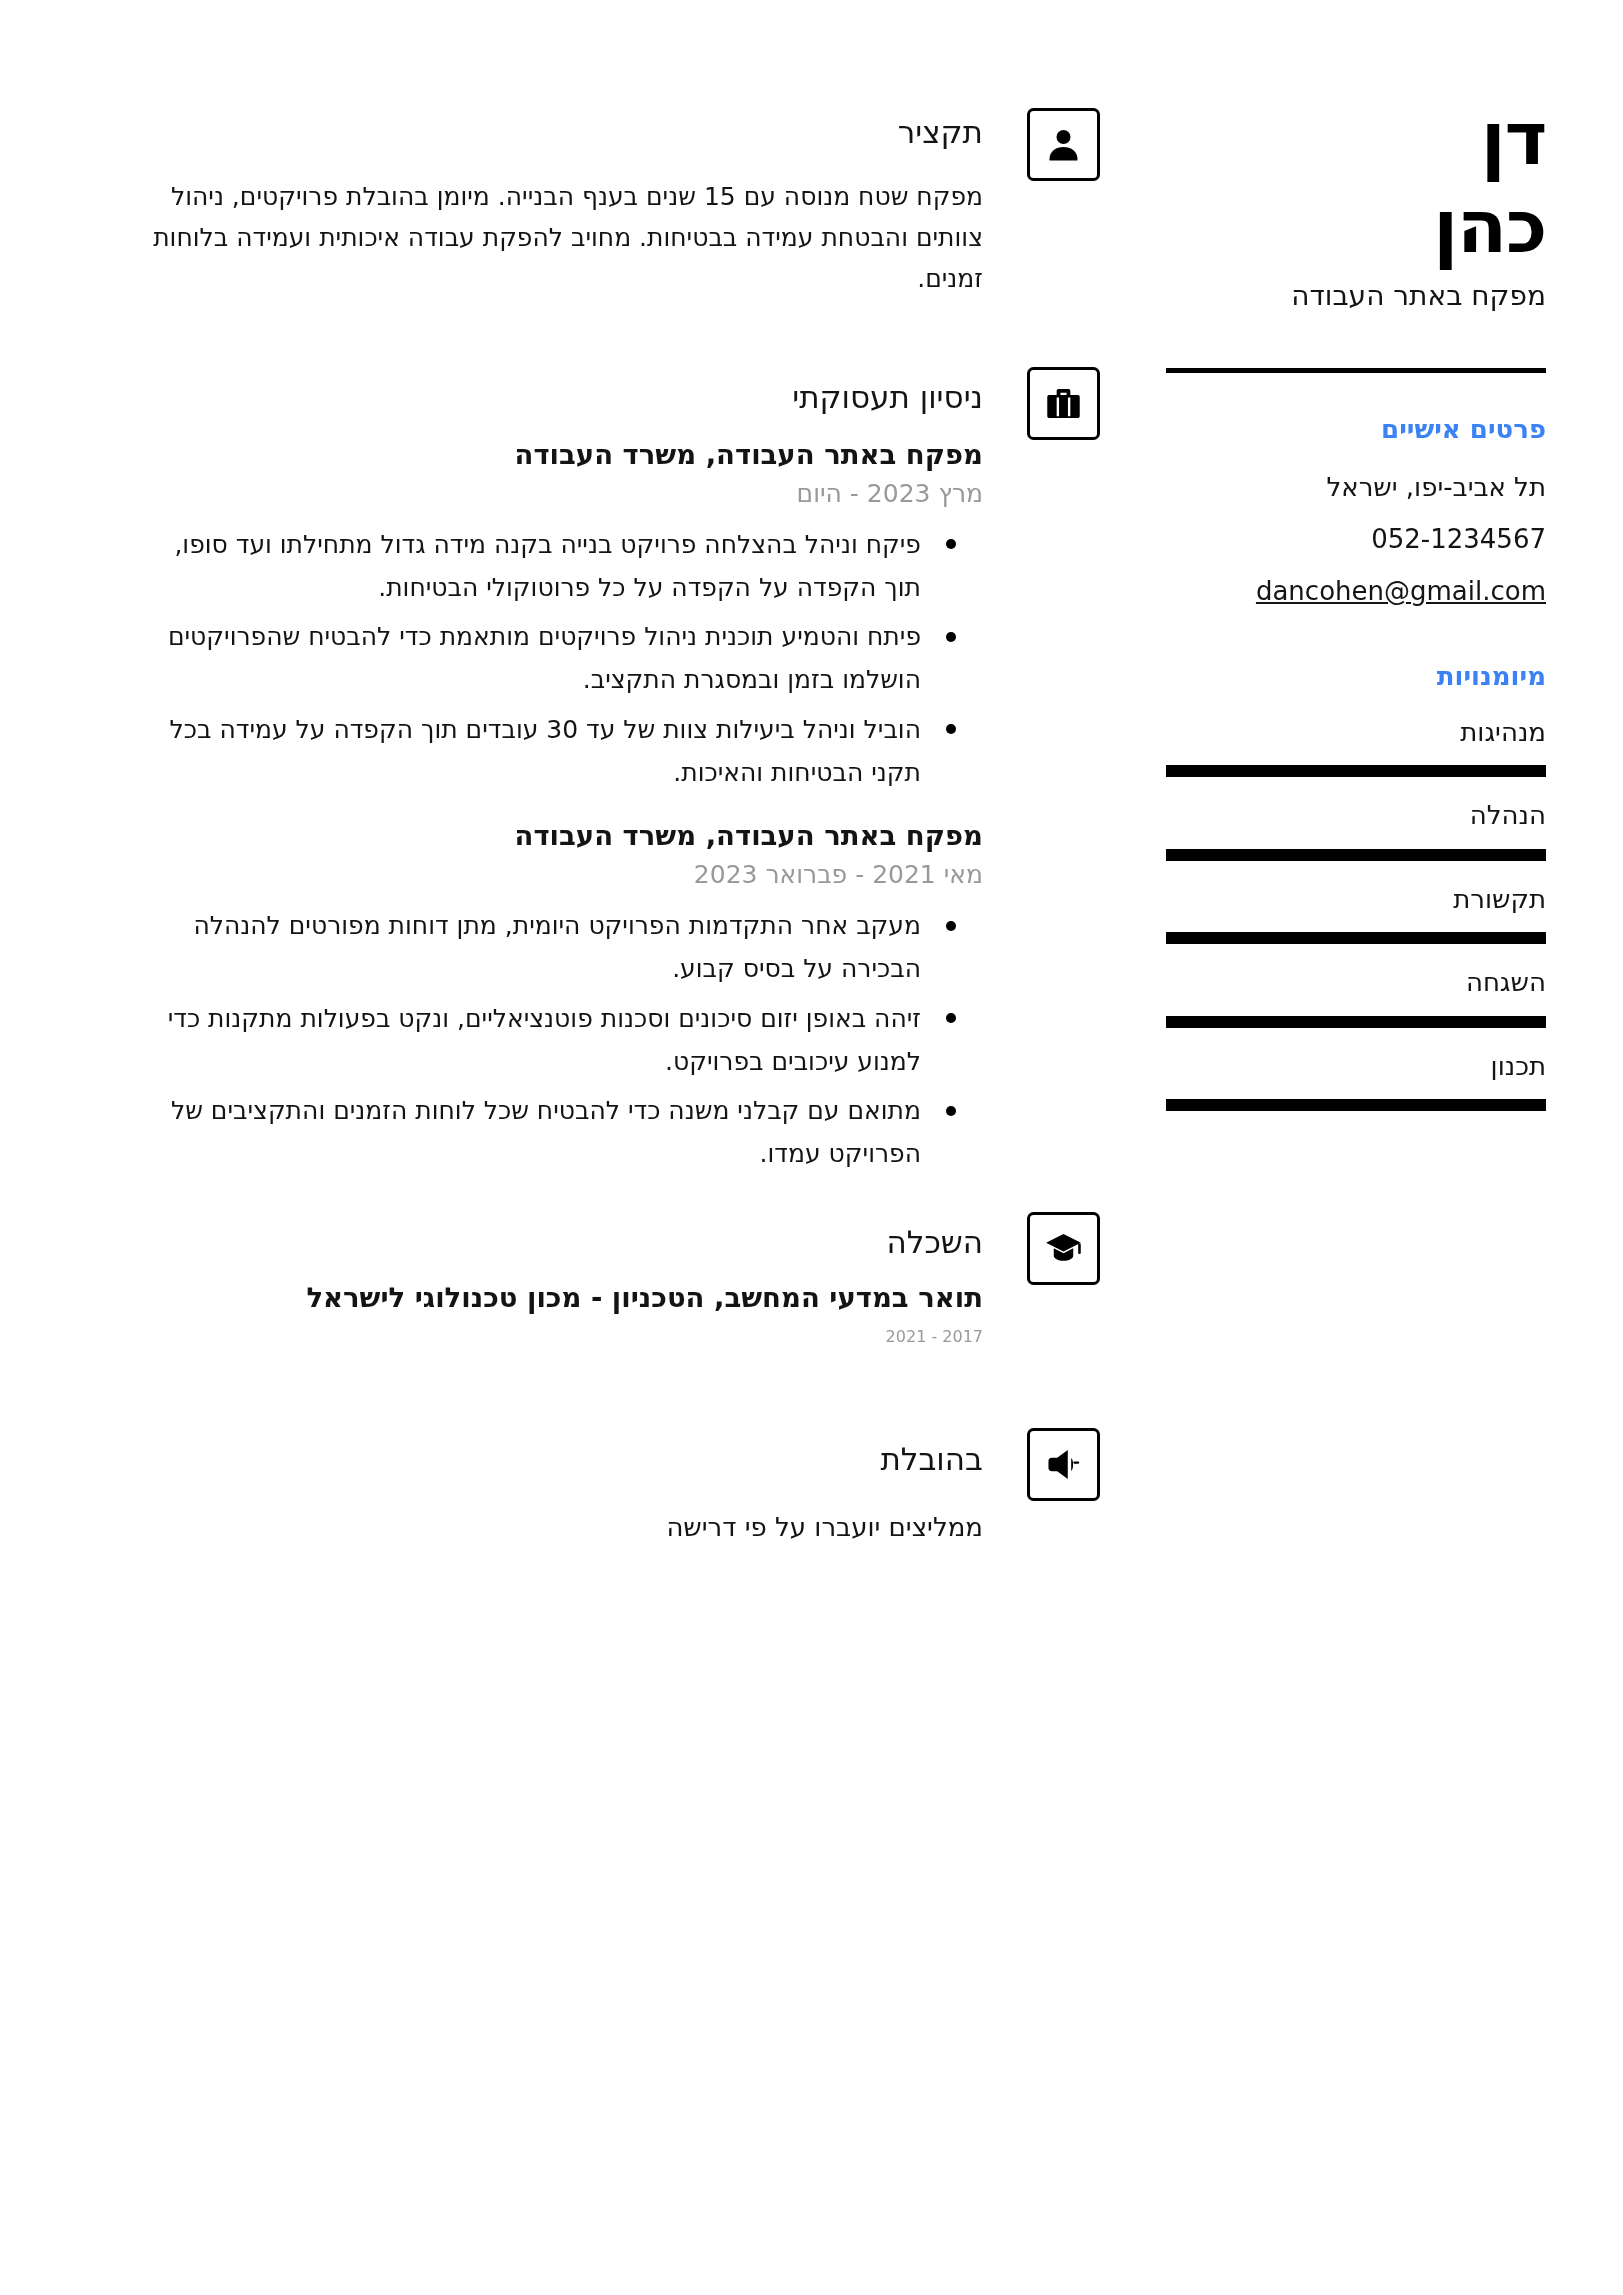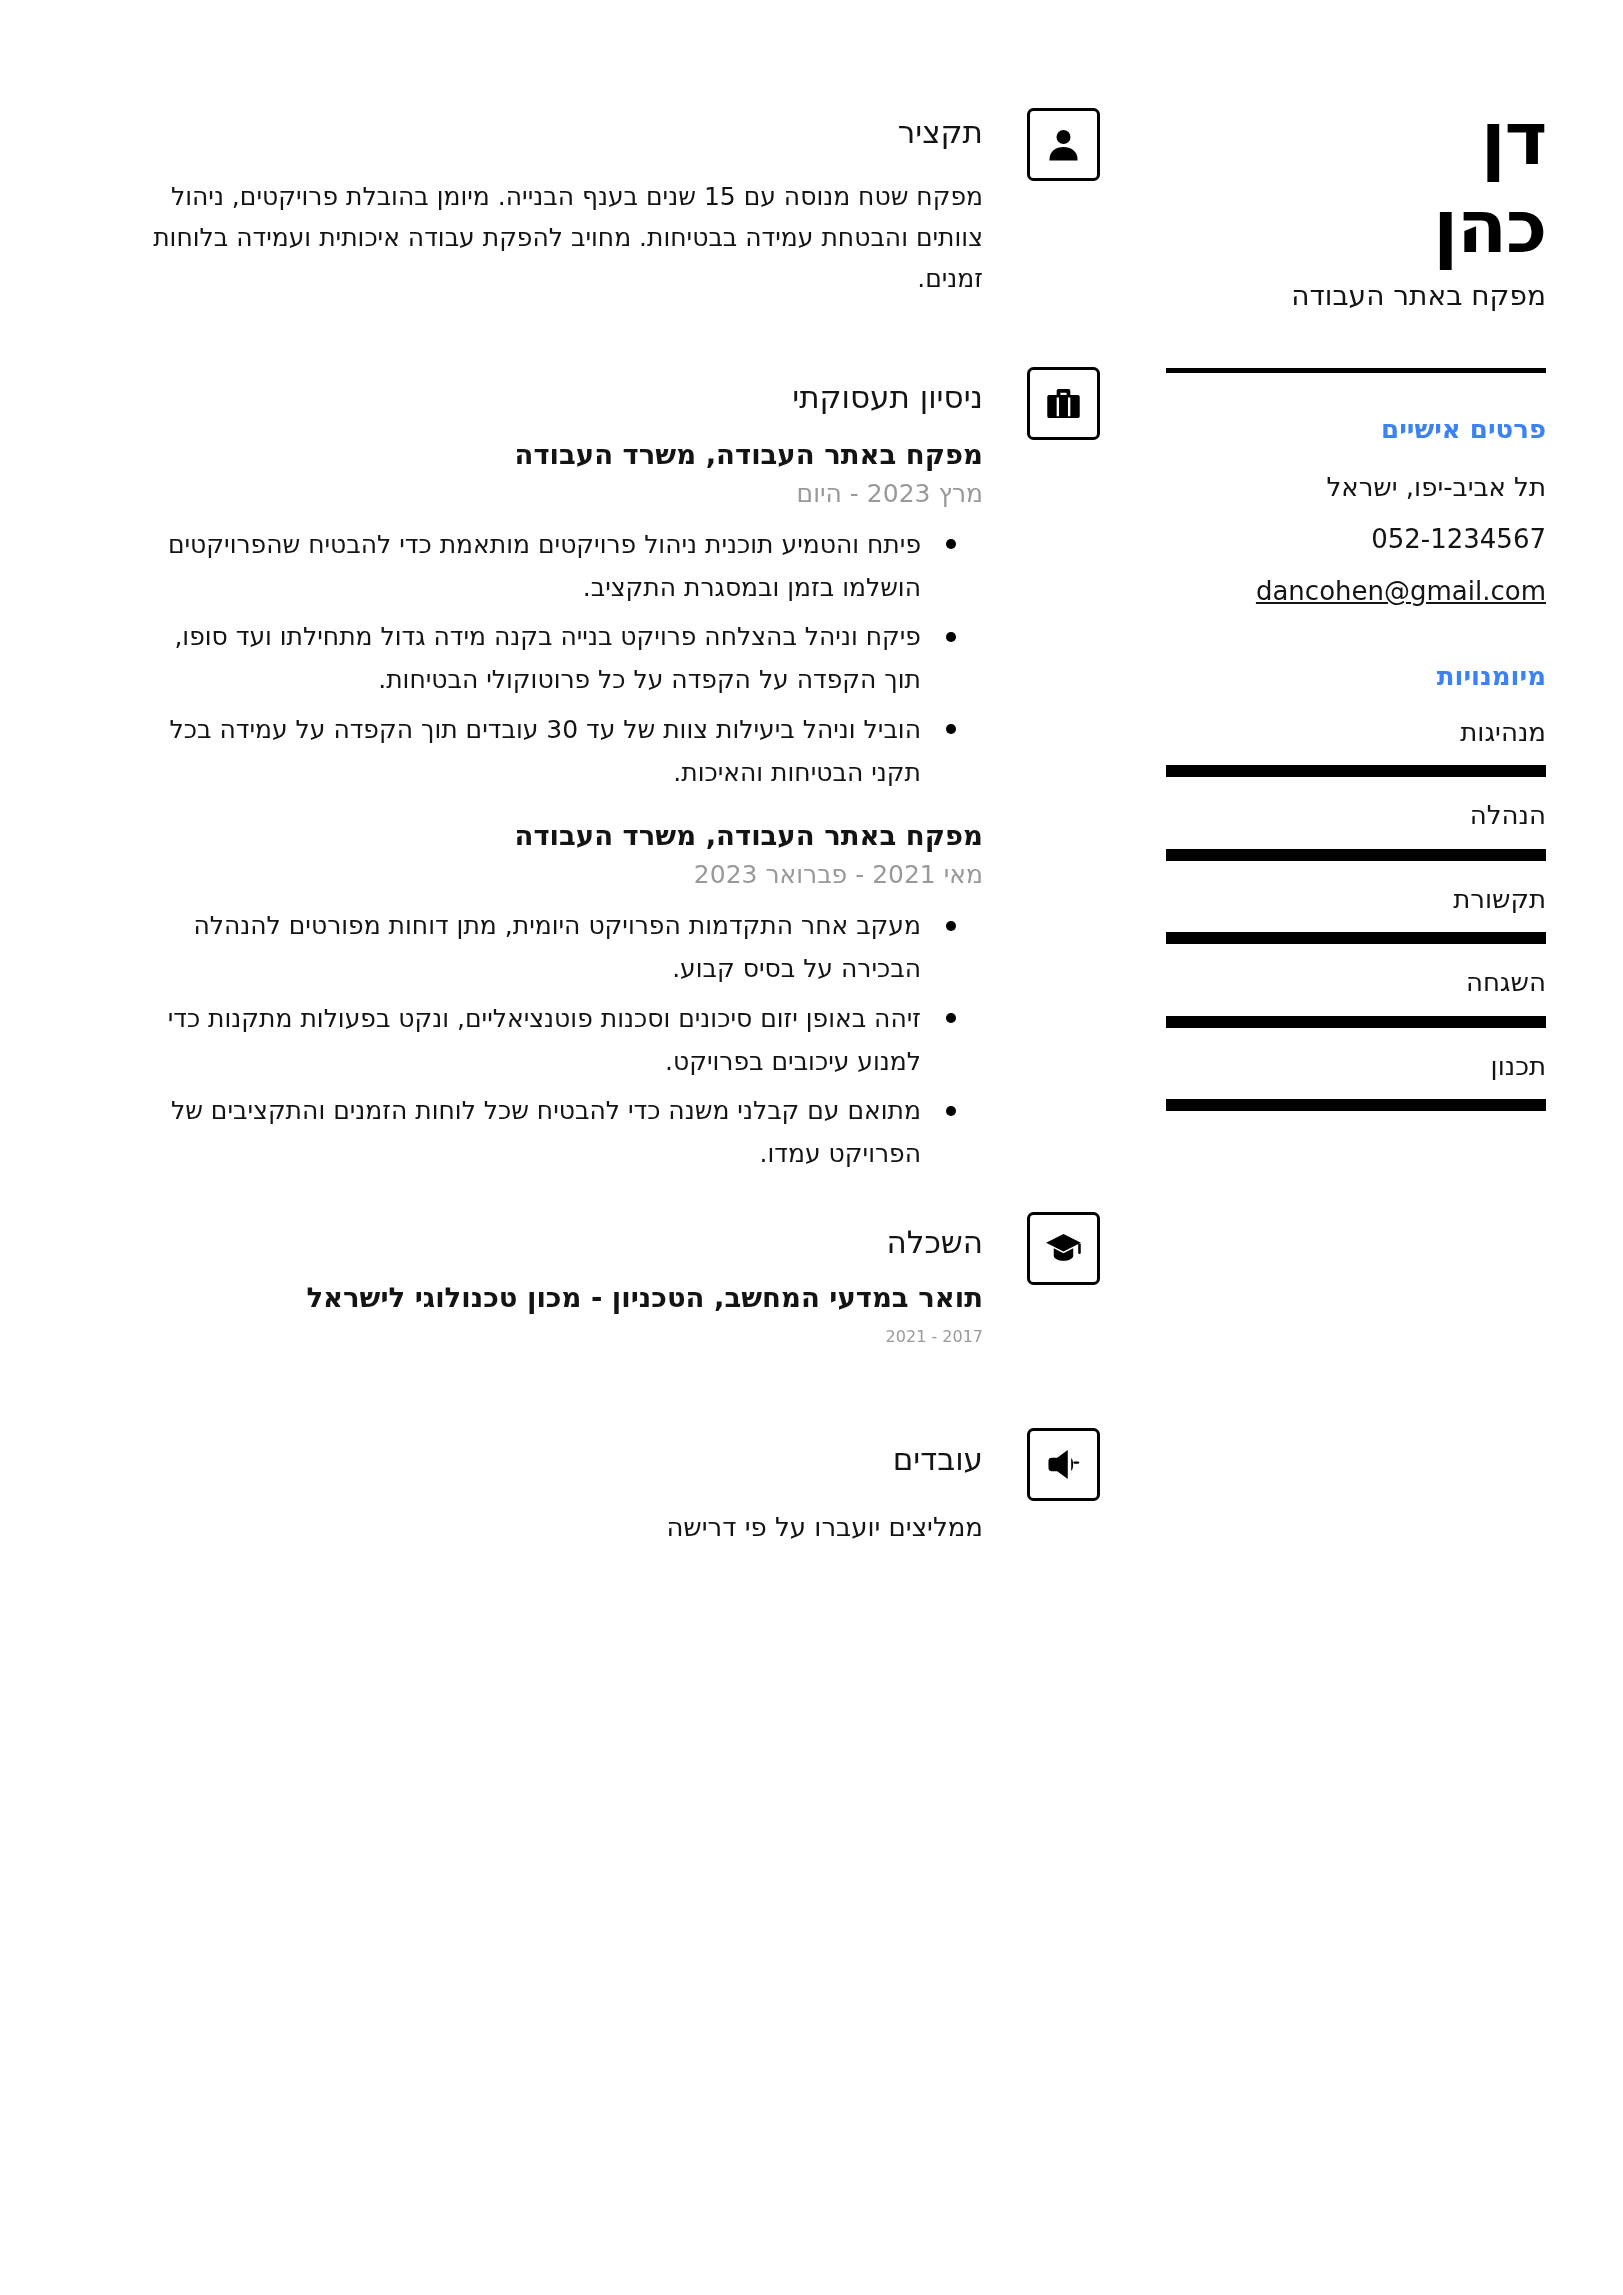--- a/index.html
+++ b/index.html
@@ -128,22 +128,22 @@
         <path d="M9 3.5h6a1 1 0 0 1 1 1V7h-2.2V5.7H10.2V7H8V4.5a1 1 0 0 1 1-1z"></path>
         <path d="M3.5 7h17a1 1 0 0 1 1 1v11.5a1 1 0 0 1-1 1h-17a1 1 0 0 1-1-1V8a1 1 0 0 1 1-1zM8 8.5v11h1.4v-11zm6.6 0v11H16v-11z" fill-rule="evenodd"></path>
       </svg>
     </div>
     <h2 class="sec-header">ניסיון תעסוקתי</h2>
 
     <div class="job">
       <div class="job-title">מפקח באתר העבודה, משרד העבודה</div>
       <div class="job-date">מרץ 2023 - היום</div>
       <ul class="bullets">
+        <li>פיקח וניהל בהצלחה פרויקט בנייה בקנה מידה גדול מתחילתו ועד סופו, תוך הקפדה על הקפדה על כל פרוטוקולי הבטיחות.</li>
         <li>פיתח והטמיע תוכנית ניהול פרויקטים מותאמת כדי להבטיח שהפרויקטים הושלמו בזמן ובמסגרת התקציב.</li>
-        <li>פיקח וניהל בהצלחה פרויקט בנייה בקנה מידה גדול מתחילתו ועד סופו, תוך הקפדה על הקפדה על כל פרוטוקולי הבטיחות.</li>
         <li>הוביל וניהל ביעילות צוות של עד 30 עובדים תוך הקפדה על עמידה בכל תקני הבטיחות והאיכות.</li>
       </ul>
     </div>
 
     <div class="job">
       <div class="job-title">מפקח באתר העבודה, משרד העבודה</div>
       <div class="job-date">מאי 2021 - פברואר 2023</div>
       <ul class="bullets">
         <li>מעקב אחר התקדמות הפרויקט היומית, מתן דוחות מפורטים להנהלה הבכירה על בסיס קבוע.</li>
         <li>זיהה באופן יזום סיכונים וסכנות פוטנציאליים, ונקט בפעולות מתקנות כדי למנוע עיכובים בפרויקט.</li>
@@ -166,18 +166,18 @@
   </section>
 
   <section class="section sec-references">
     <div class="icon-box">
       <svg viewBox="0 0 24 24">
         <path d="M14.5 3.5v17l-6.2-4.6H5.2a2 2 0 0 1-2-2v-3.8a2 2 0 0 1 2-2h3.1z"></path>
         <path d="M16.5 8.2c1.5 1 1.5 6.6 0 7.6z"></path>
         <rect x="17.8" y="10.2" width="3.4" height="1.4" rx="0.7"></rect>
       </svg>
     </div>
-    <h2 class="sec-header">עובדים</h2>
+    <h2 class="sec-header">בהובלת</h2>
     <div class="ref-text">ממליצים יועברו על פי דרישה</div>
   </section>
 
 </main>
 
 
 </body></html>

